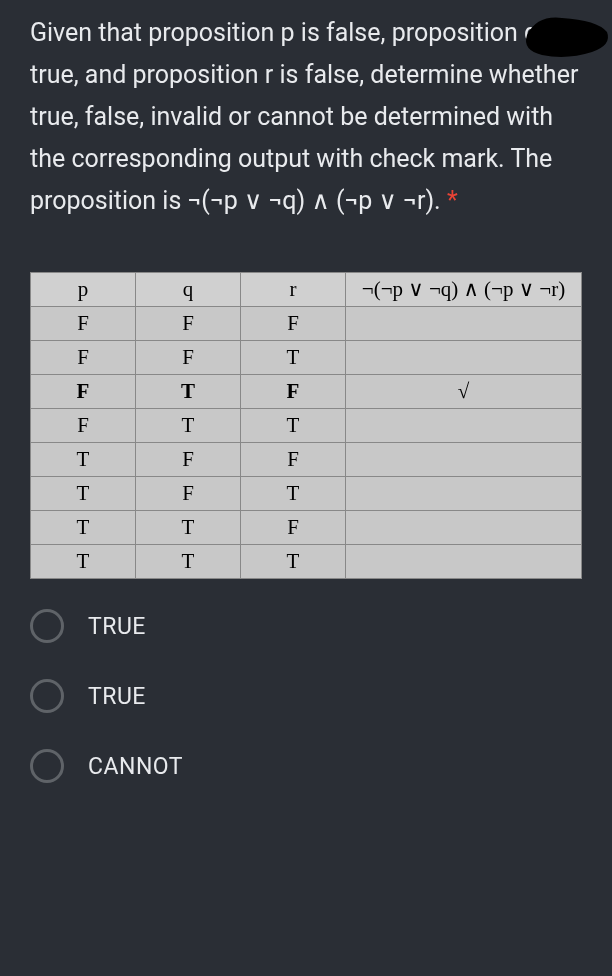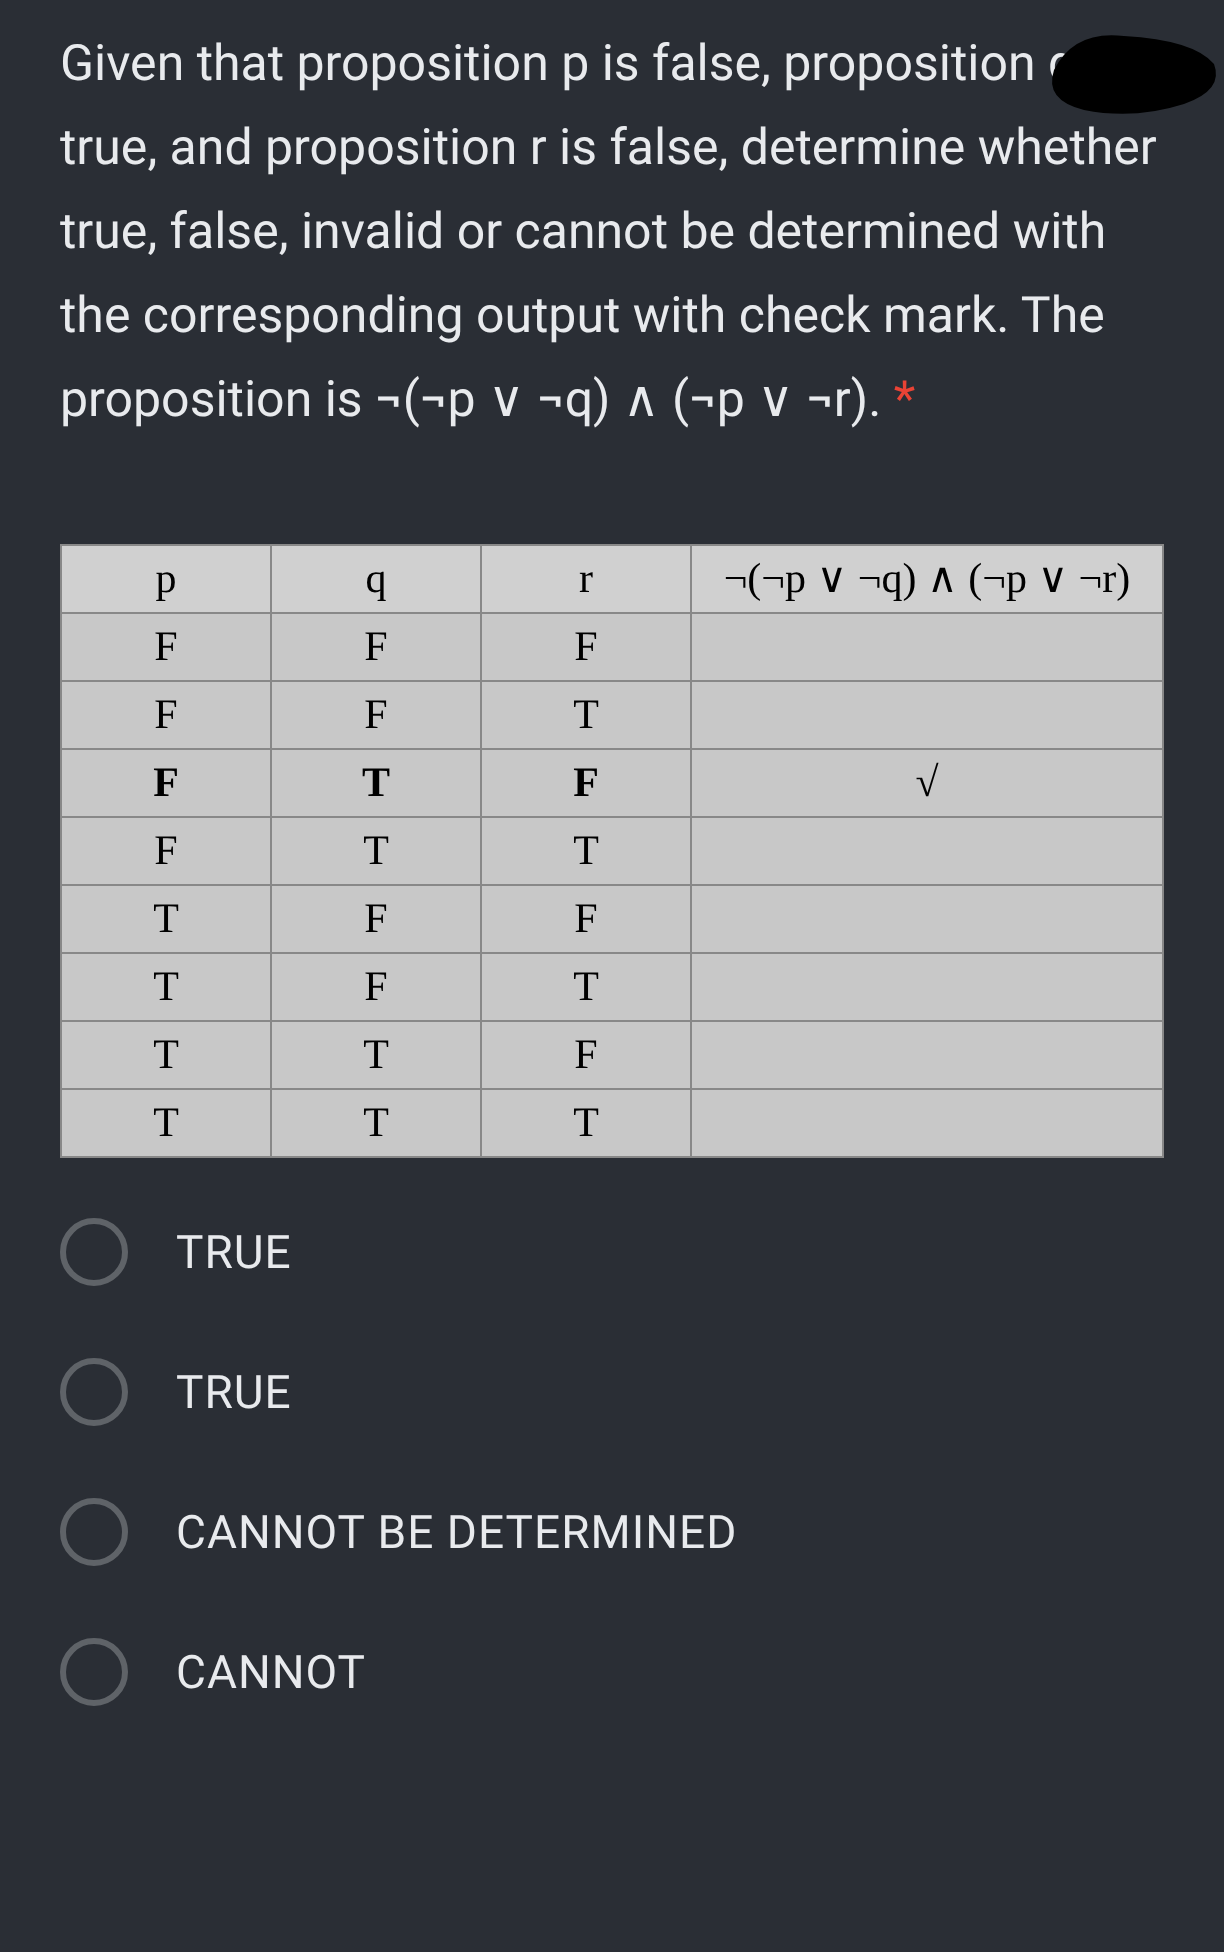--- a/index.html
+++ b/index.html
@@ -167,19 +167,15 @@
     <div class="option">
       <span class="radio-circle"></span>
       <span class="option-label">TRUE</span>
     </div>
     <div class="option">
       <span class="radio-circle"></span>
       <span class="option-label">TRUE</span>
     </div>
     <div class="option">
       <span class="radio-circle"></span>
-      <span class="option-label">CANNOT BE DETERMINED</span>
-    </div>
-    <div class="option">
-      <span class="radio-circle"></span>
       <span class="option-label">CANNOT</span>
     </div>
   </div>
 
 </body></html>

